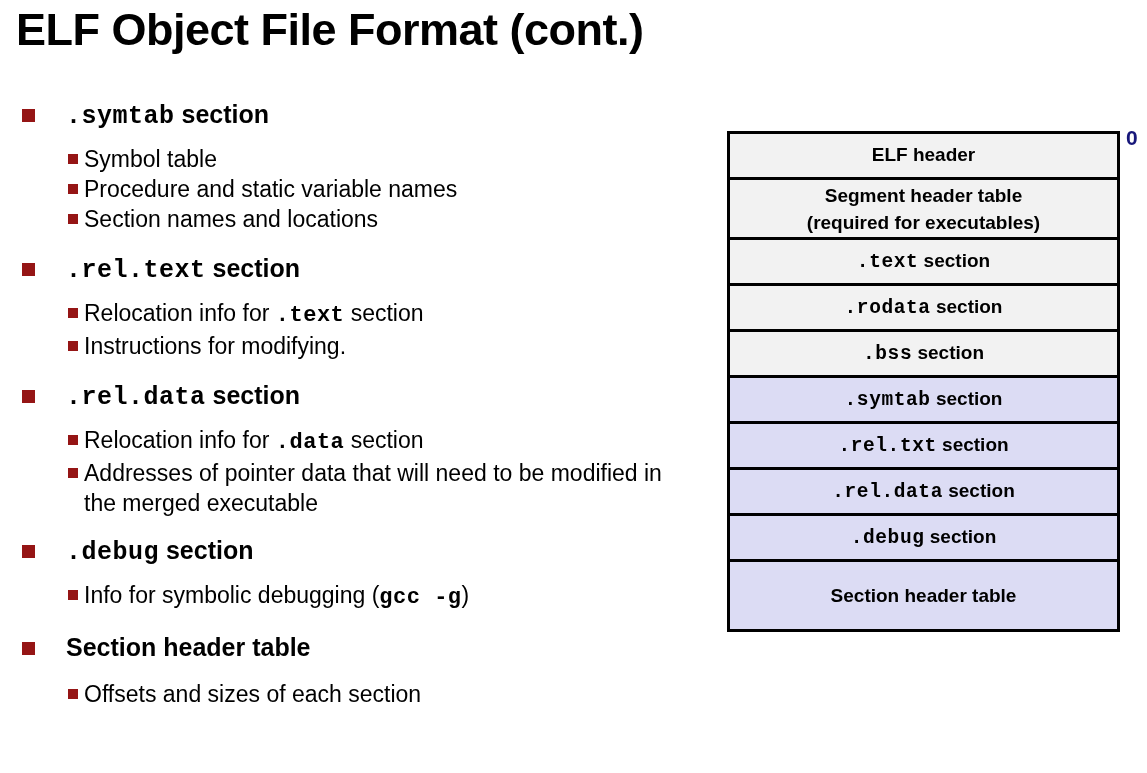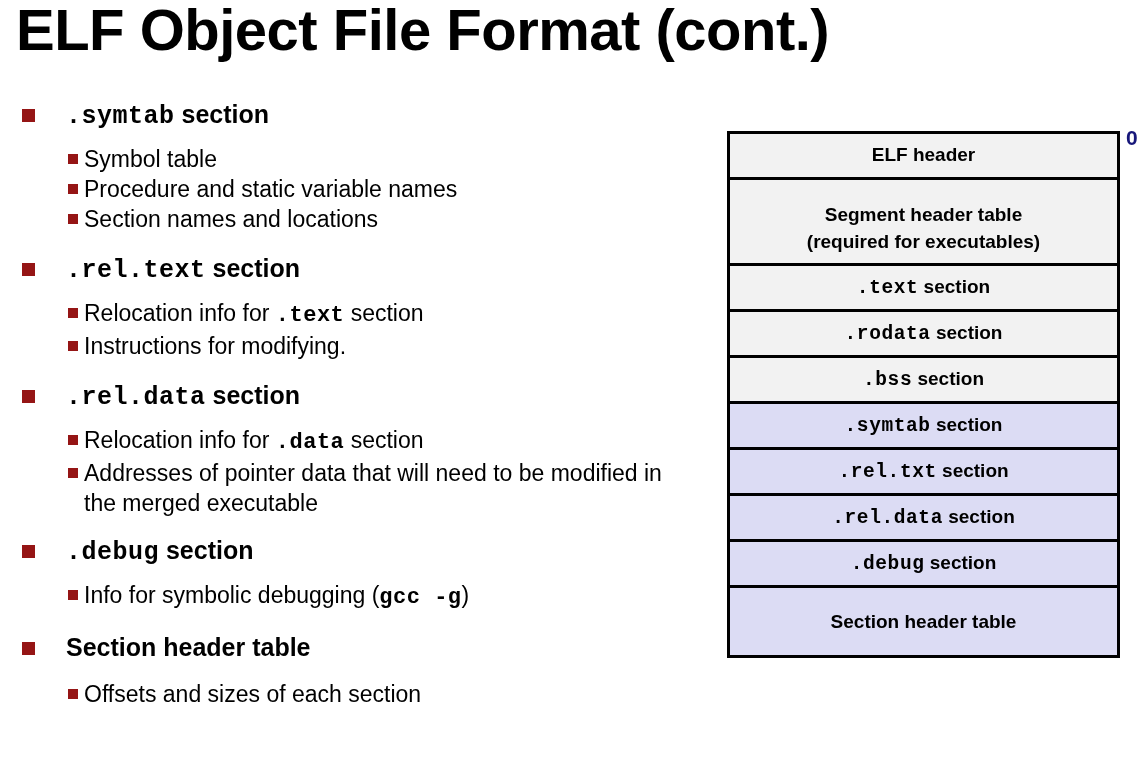--- a/index.html
+++ b/index.html
@@ -15,21 +15,21 @@
     font-family: "Liberation Sans", sans-serif;
     color: #000000;
     -webkit-font-smoothing: antialiased;
   }
 
   
   .slide-title {
     position: absolute;
     left: 16px;
     top: 2px;
-    font-size: 58px;
+    font-size: 45px;
     font-weight: bold;
     letter-spacing: -0.5px;
     line-height: 56px;
     white-space: nowrap;
     text-align: center;
   }
 
   
   .bullet-list {
     position: absolute;
@@ -102,21 +102,21 @@
     font-size: 19px;
     font-weight: bold;
     line-height: 27px;
     padding: 0 6px;
   }
   .elf-row:last-child { border-bottom: none; }
   .elf-row .mono { font-size: 19.5px; letter-spacing: 0.6px; }
 
   .h-50 { height: 46px; }
   .h-67 { height: 67px; }
-  .h-78 { height: 74px; margin-top: 12px; }
+  .h-78 { height: 60px; }
 
   .grayrow  { background: #f2f2f2; }
   .bluerow  { background: #dcdcf4; }
 
   .offset-zero {
     position: absolute;
     left: 1126px;
     top: 126px;
     font-size: 21px;
     font-weight: bold;

